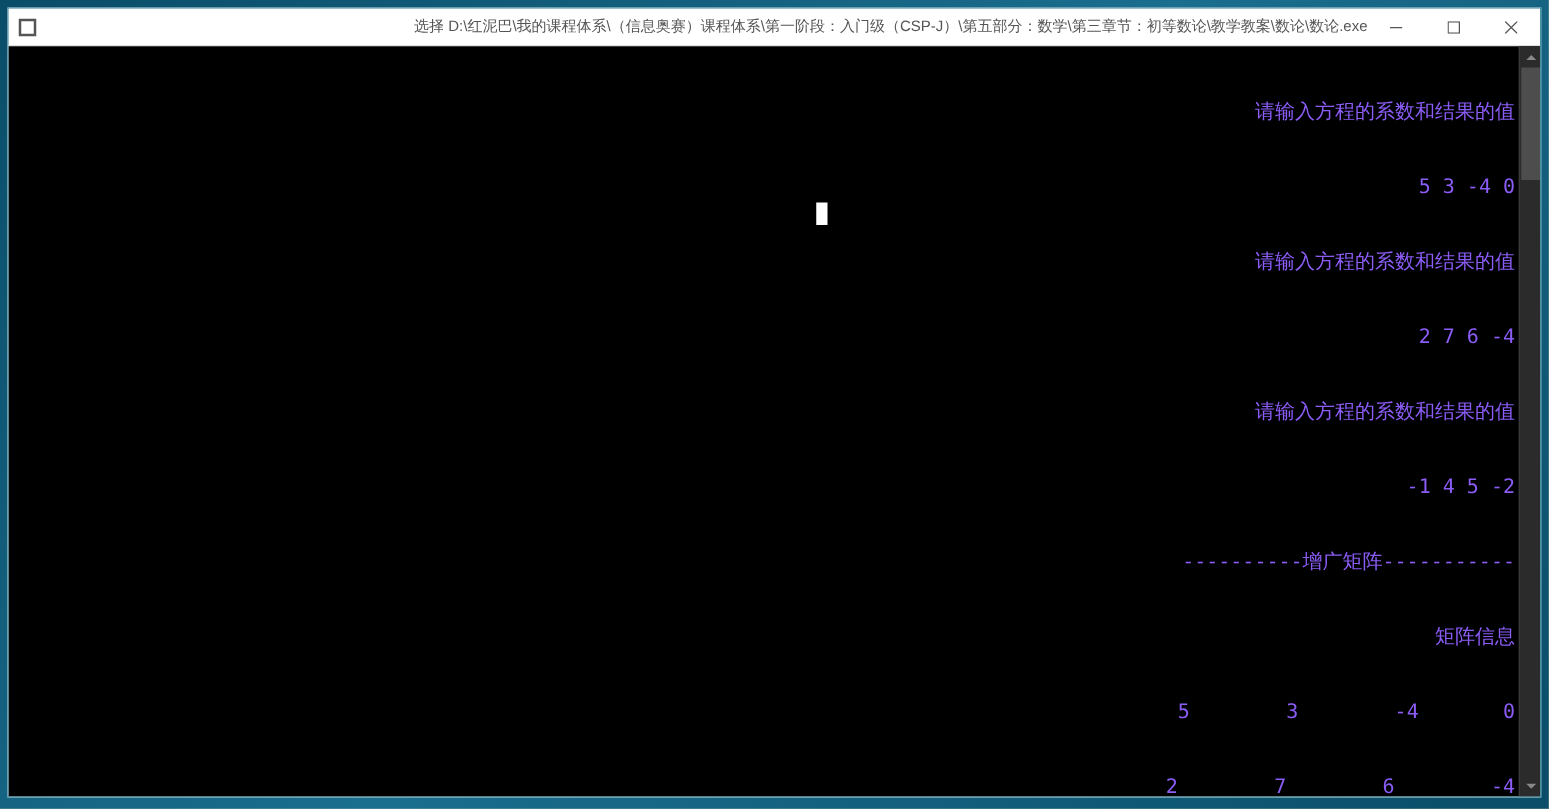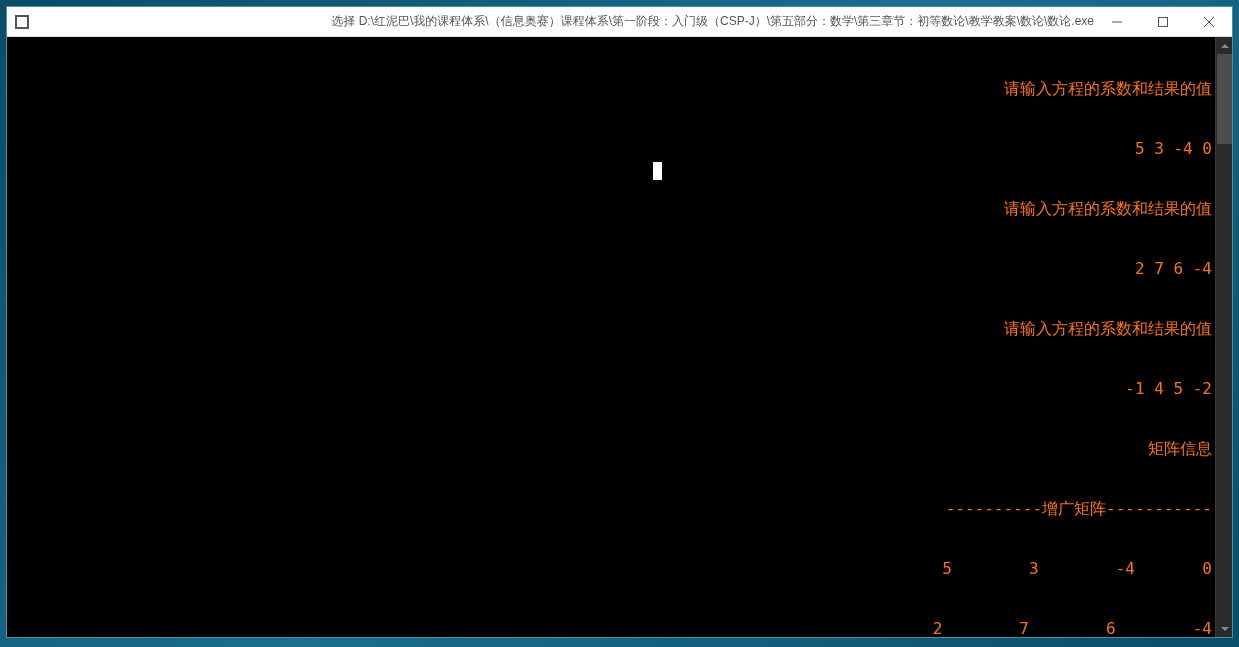--- a/index.html
+++ b/index.html
@@ -78,21 +78,21 @@
 
     .console {
       flex: 1;
       background: #000000;
       position: relative;
       overflow: hidden;
     }
 
     .console-content {
       padding: 2px 2px;
-      color: #f97316;
+      color: #8b5cf6;
       font-family: "NSimSun", "SimSun", "Consolas", monospace;
       font-size: 16px;
       line-height: 20px;
       white-space: pre;
       width: calc(100% - 18px);
       height: 100%;
       overflow: hidden;
     }
 
     .scrollbar-v {
@@ -187,22 +187,22 @@
     </div>
   </div>
   <div class="console">
     <div class="console-content">
       <span class="line">请输入方程的系数和结果的值</span>
       <span class="line">5 3 -4 0</span>
       <span class="line">请输入方程的系数和结果的值</span>
       <span class="line">2 7 6 -4</span>
       <span class="line">请输入方程的系数和结果的值</span>
       <span class="line">-1 4 5 -2</span>
+      <span class="line">----------增广矩阵-----------</span>
       <span class="line">矩阵信息</span>
-      <span class="line">----------增广矩阵-----------</span>
       <span class="line">5        3        -4       0</span>
       <span class="line">2        7        6        -4</span>
       
       
       
       
       
       
       <span class="line"></span>
       

